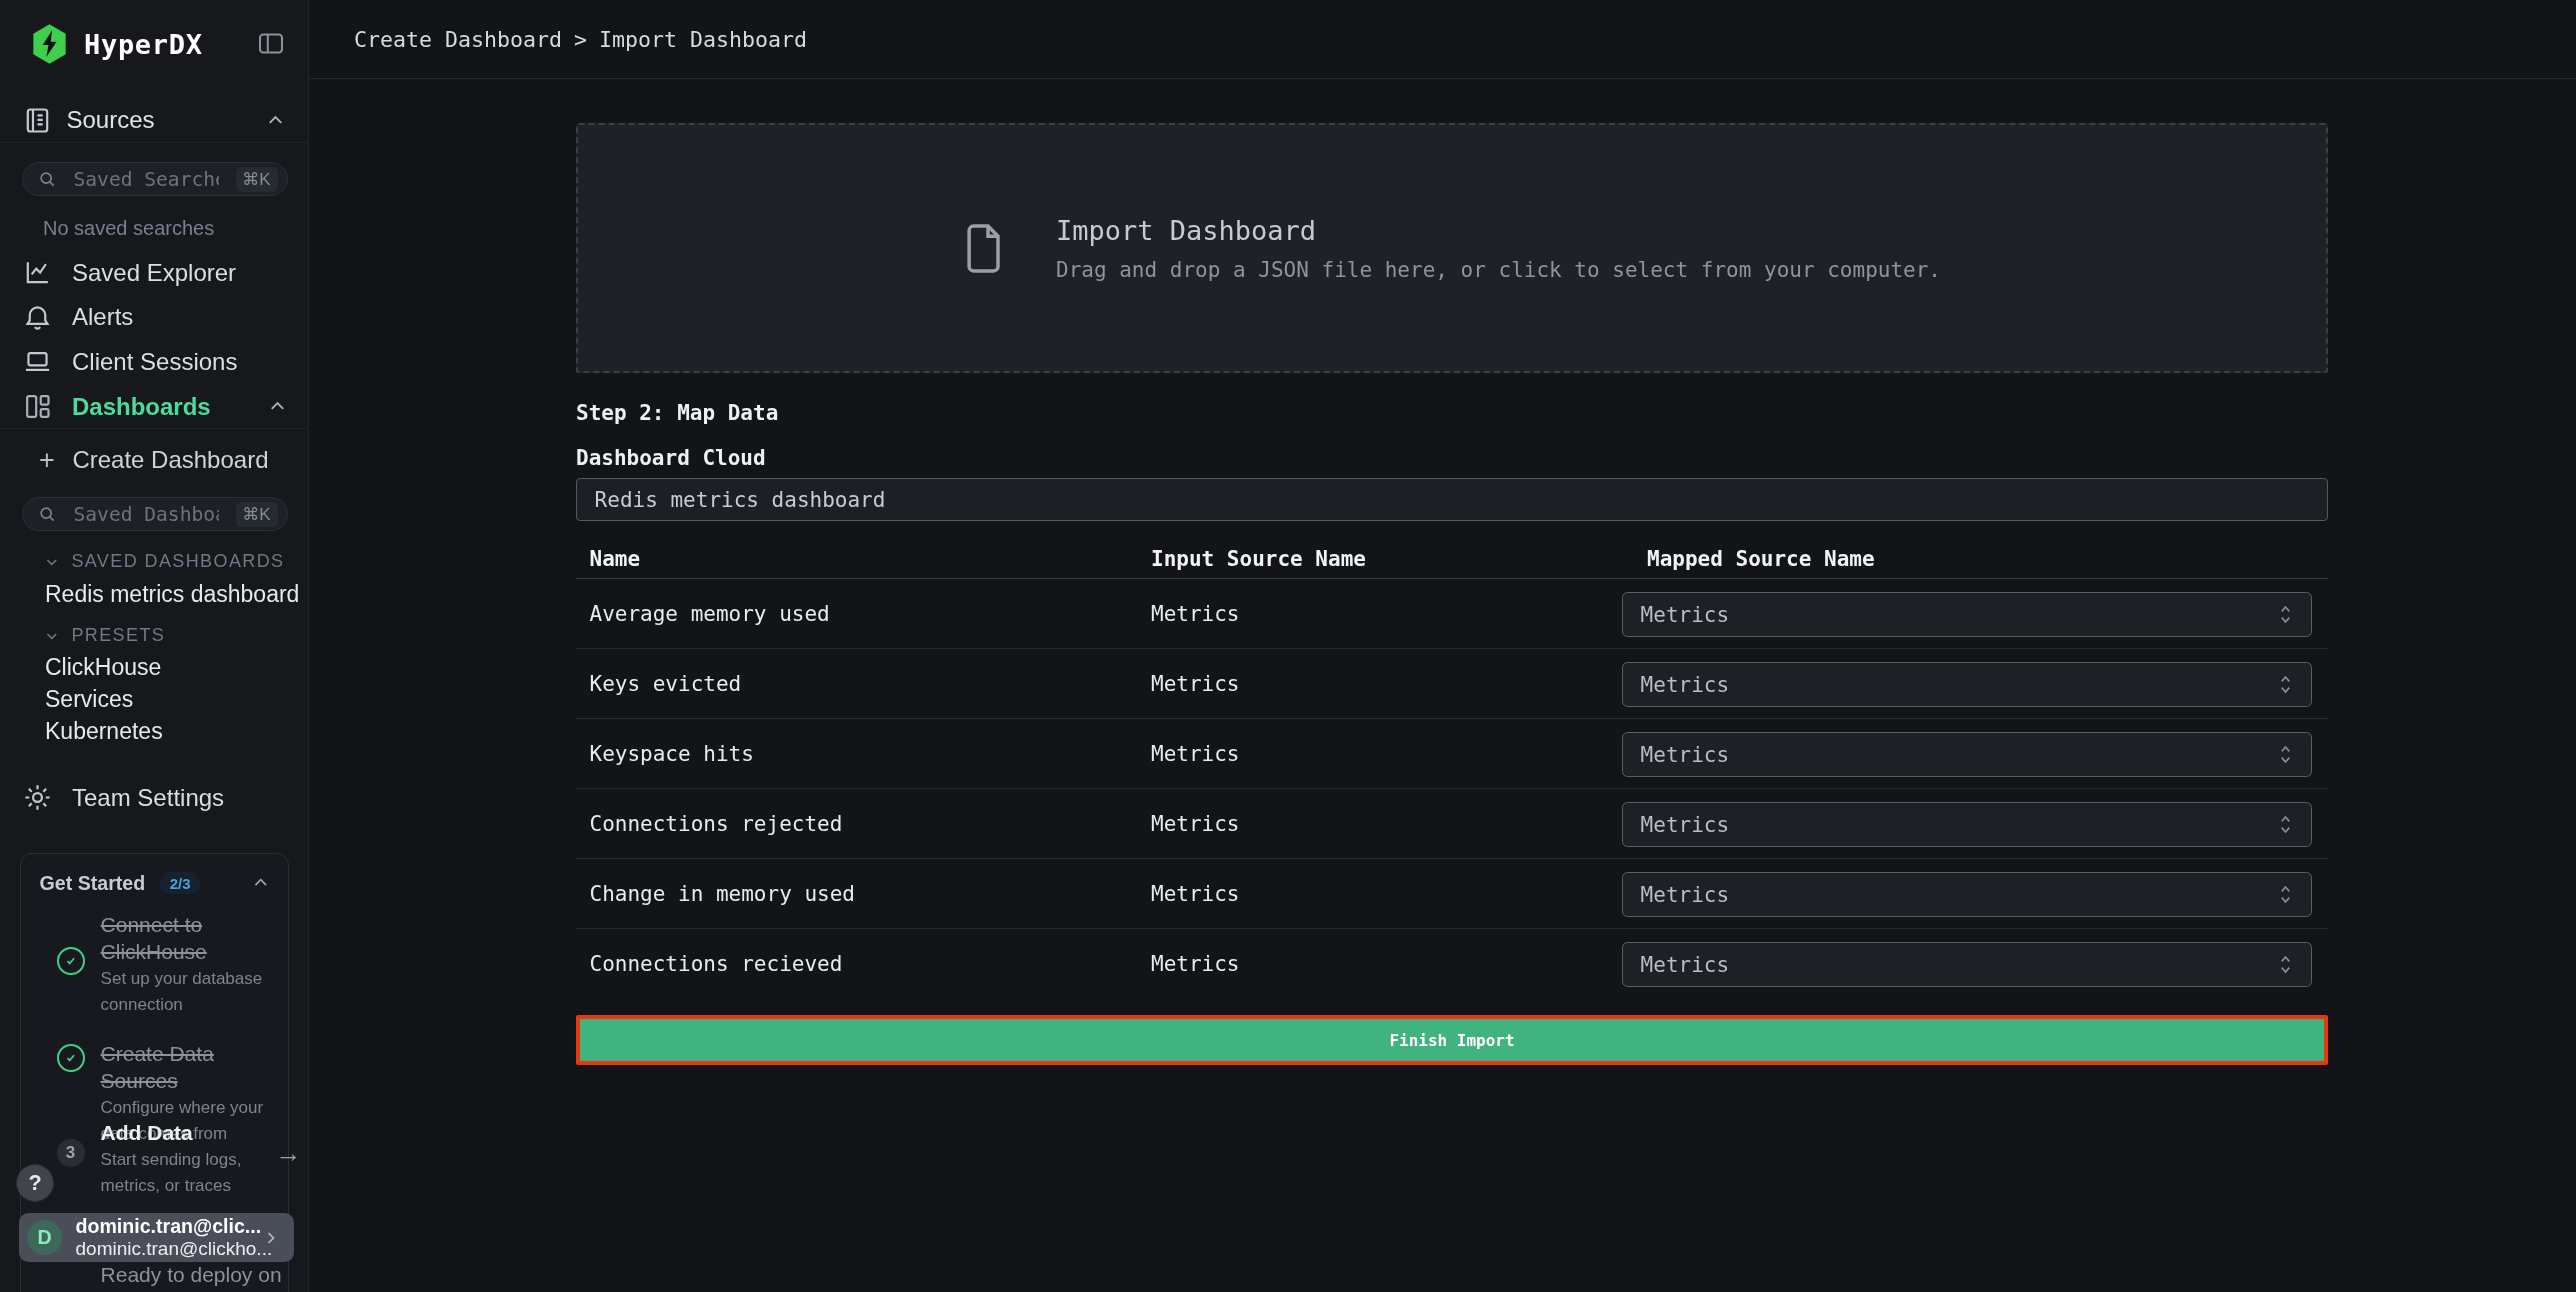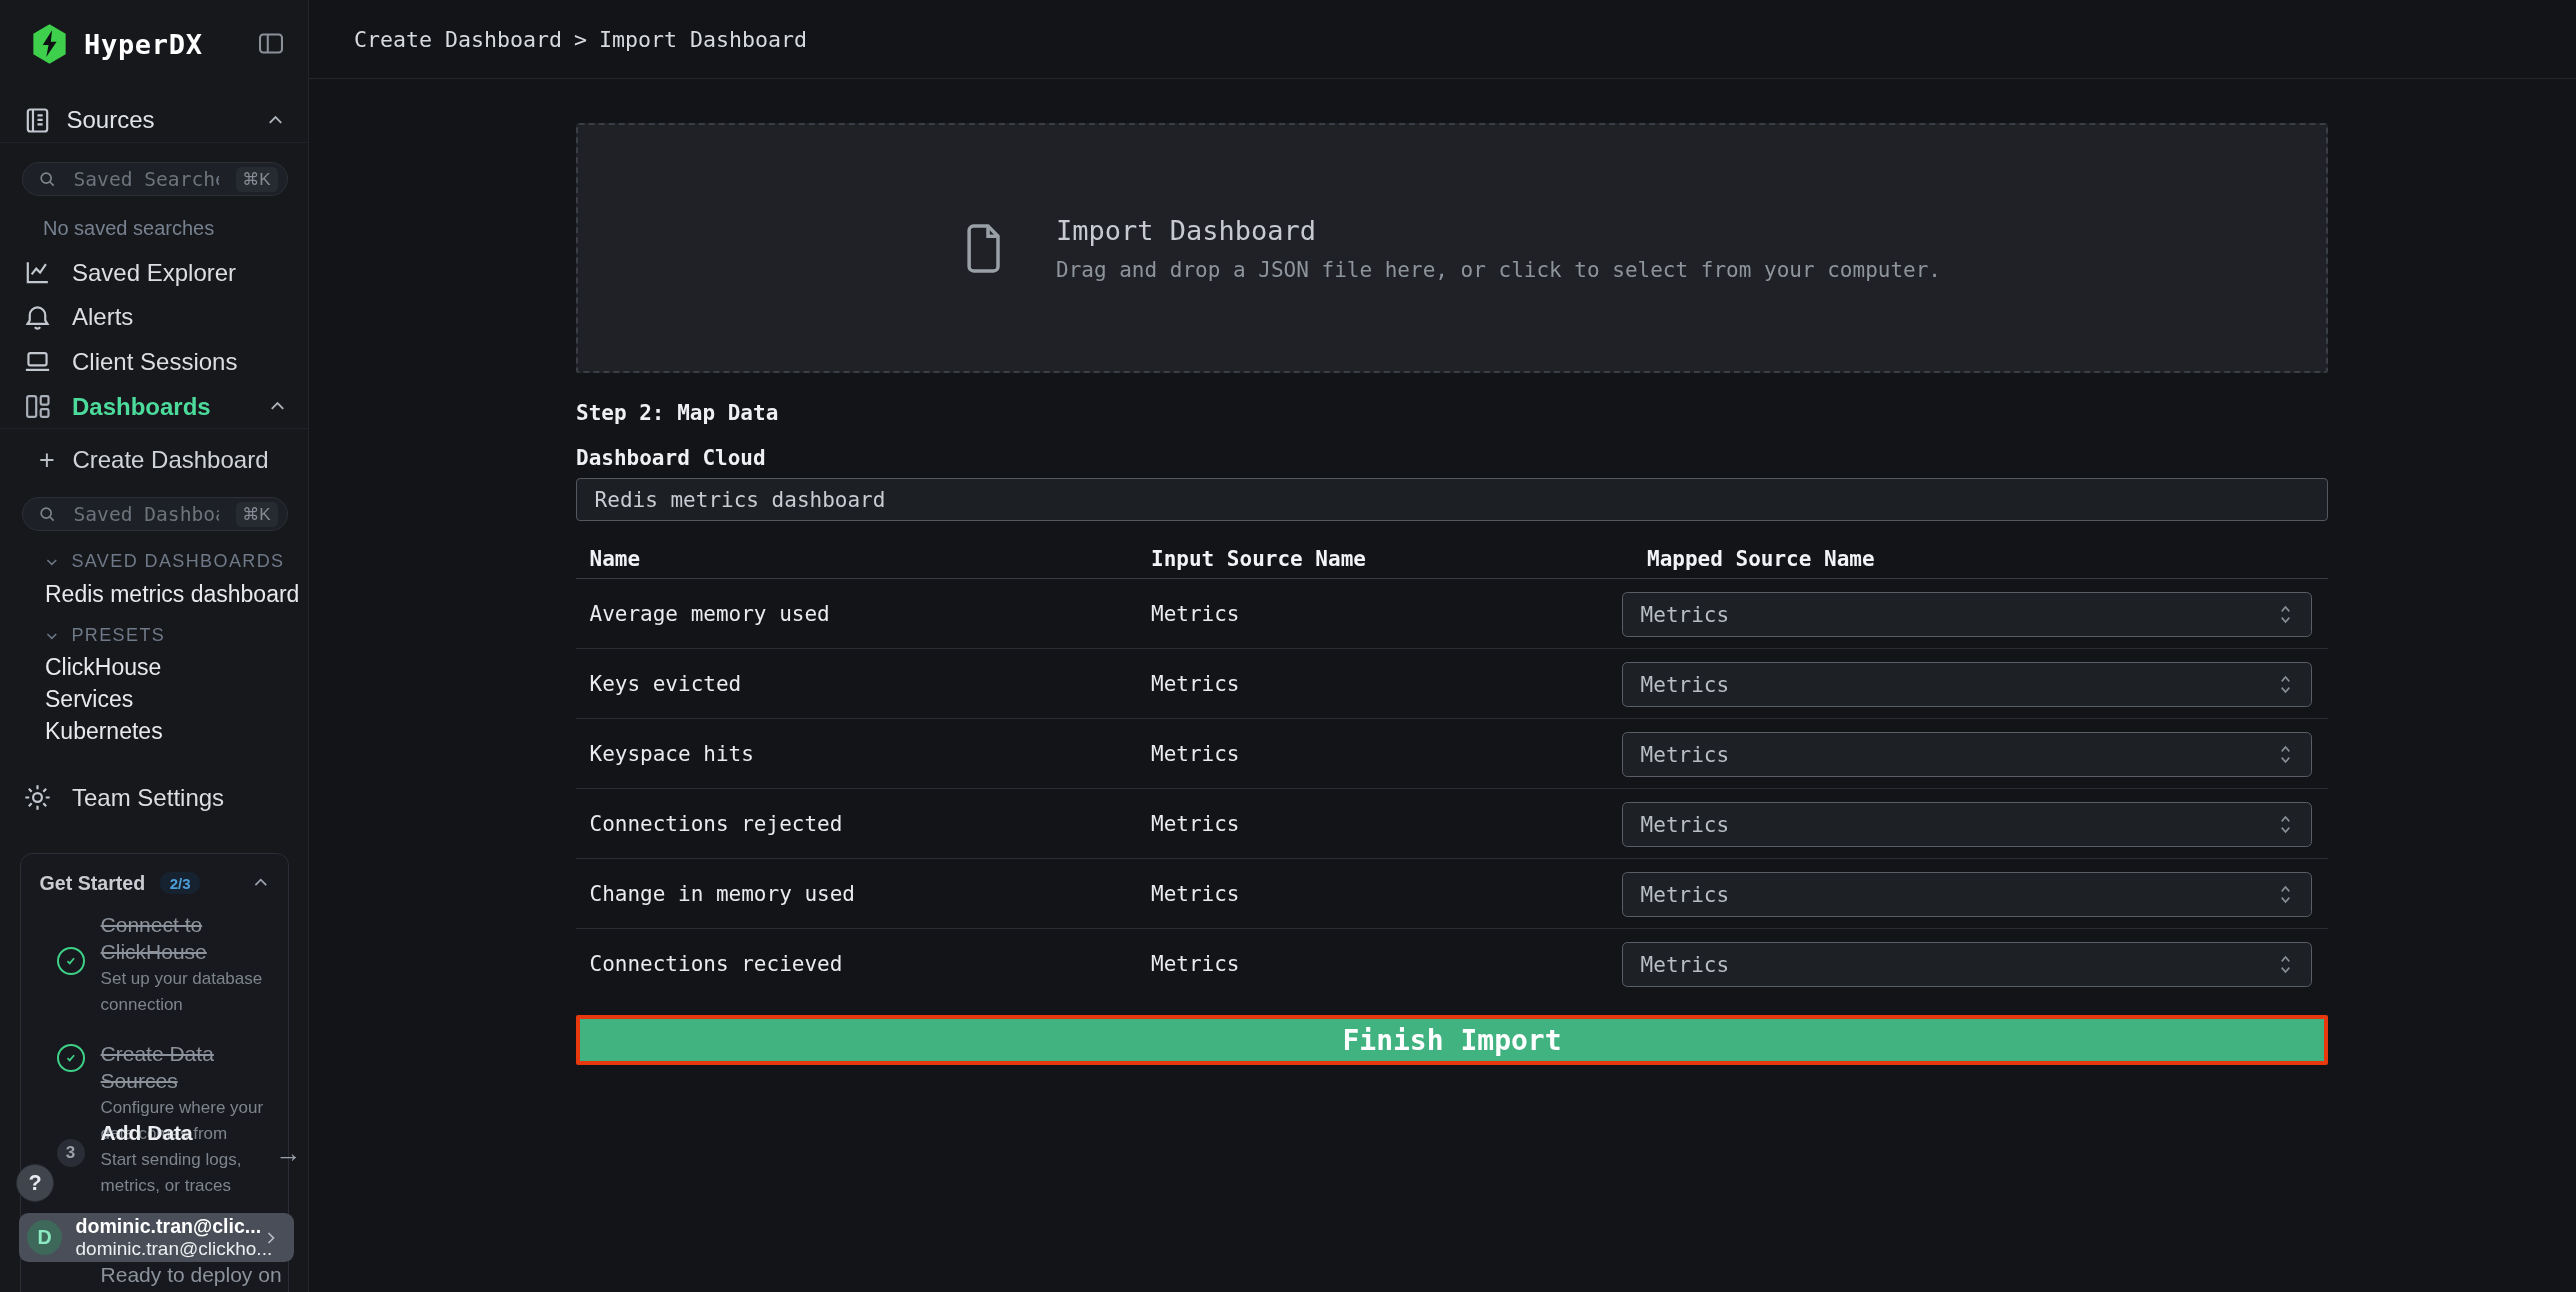--- a/index.html
+++ b/index.html
@@ -110,21 +110,21 @@
   .td{position:absolute;top:50%;transform:translateY(-50%);font-size:21px;color:#e9ebee;}
   .td.c1{left:13.5px}.td.c2{left:575px}
   .select{position:absolute;left:1046px;top:13px;width:690px;height:45px;
     background:#1d2025;border:1.4px solid #5a5e66;border-radius:5.4px;cursor:pointer;
     display:flex;align-items:center;padding:0 17.6px;}
   .select .val{flex:1;font-size:21px;color:#b9bdc4;}
   .select .ud{color:#8a8f97;}
 
   #finish-btn{position:absolute;left:267px;top:936px;width:1752px;height:50px;
     background:var(--button-green);border:4.7px solid var(--button-outline-red);border-radius:2px;
-    color:#ffffff;font-family:"DejaVu Sans Mono",monospace;font-size:28px;font-weight:bold;
+    color:#ffffff;font-family:"DejaVu Sans Mono",monospace;font-size:16px;font-weight:bold;
     display:flex;align-items:center;justify-content:center;cursor:pointer;}
 </style>
 </head>
 <body>
 
 <div id="sidebar">
 
   <div class="logo-row">
     <span>
       <svg width="39" height="42" viewBox="0 0 24 26">

